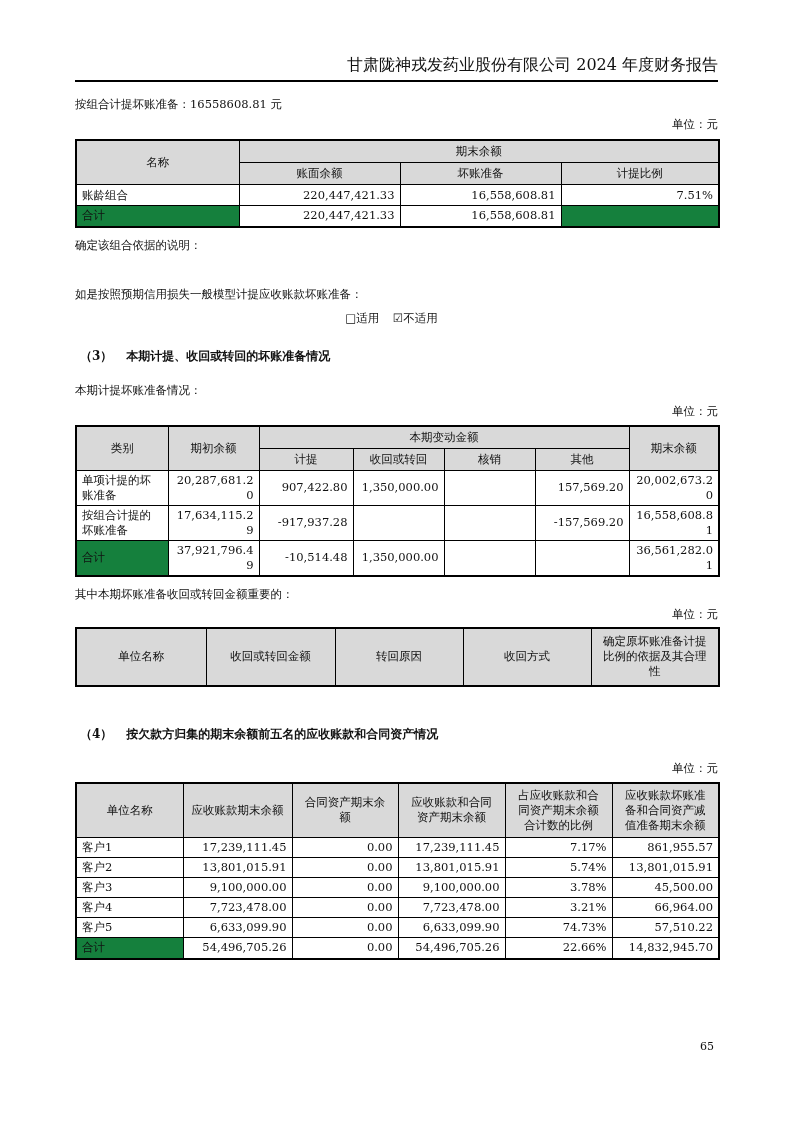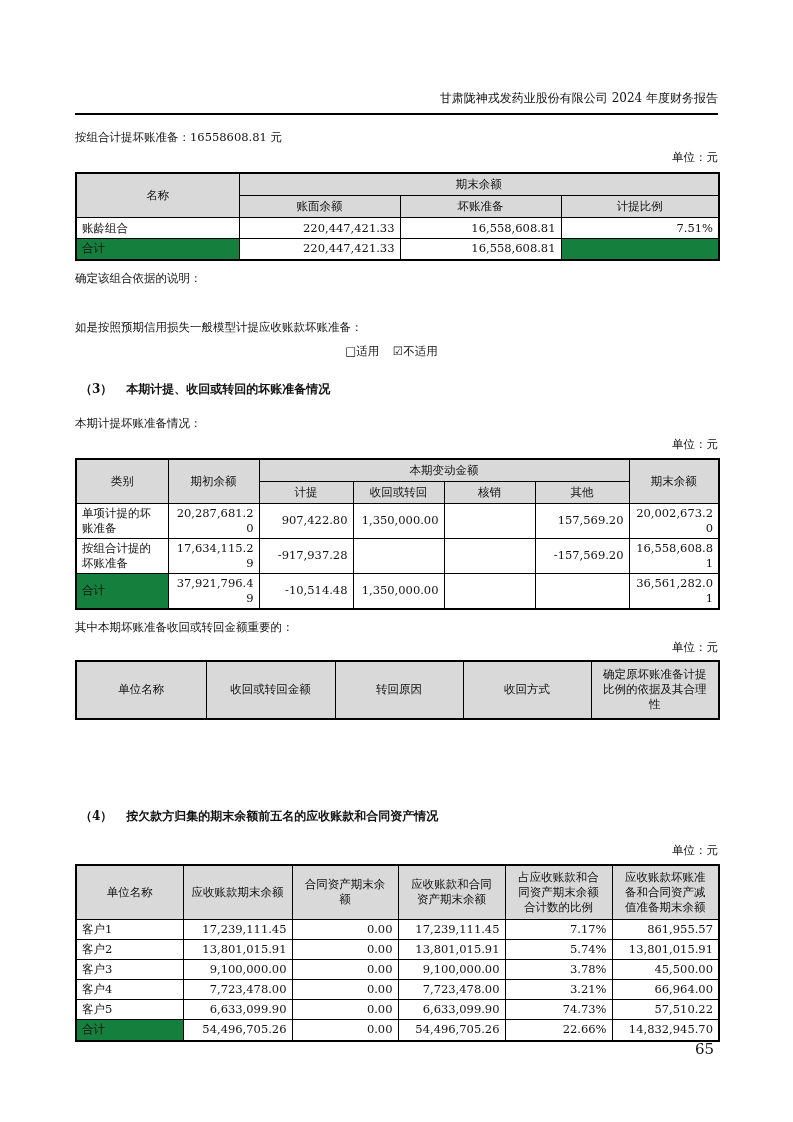--- a/index.html
+++ b/index.html
@@ -5,37 +5,37 @@
   * { margin: 0; padding: 0; box-sizing: border-box; }
   html, body { background: #ffffff; }
   body {
     width: 793px; height: 1122px; position: relative;
     font-family: "DejaVu Serif", "Liberation Serif", serif;
     color: #111; font-size: 11.5px; overflow: hidden;
   }
   .content { position: absolute; left: 75px; top: 0; width: 643px; }
 
   .doc-header {
-    padding-top: 90px; padding-bottom: 7px; text-align: right;
-    font-size: 12px; border-bottom: 2px solid #000; line-height: 16px;
+    padding-top: 57px; padding-bottom: 7px; text-align: right;
+    font-size: 16px; border-bottom: 2px solid #000; line-height: 16px;
   }
 
   .para { margin-top: 14px; line-height: 16px; }
   .para.gap-large { margin-top: 33px; }
   .para.gap-small { margin-top: 9px; }
   .unit { margin-top: 5px; text-align: right; line-height: 15px; }
   .unit.pre-t2 { margin-top: 6px; }
   .unit.pre-t4 { margin-top: 18px; }
 
   .checkline { margin-top: 8px; line-height: 16px; text-align: center; }
   .checkline .opt { margin-right: 10px; }
 
   h2.sec-heading { margin-top: 22px; font-size: 12px; font-weight: bold; line-height: 17px; padding-left: 5px; }
   h2.sec-heading .h-num { margin-right: 14px; }
-  h2.sec4 { margin-top: 88px; }
+  h2.sec4 { margin-top: 39px; }
   .lead { margin-top: 17px; line-height: 16px; }
 
   table { border-collapse: collapse; table-layout: fixed; width: 643px; border: 2px solid #000; }
   .t1 { margin-top: 7px; }
   .t2 { margin-top: 6px; }
   .t3 { margin-top: 5px; }
   .t4 { margin-top: 6px; }
   th, td { border: 1px solid #000; font-weight: normal; vertical-align: middle; font-size: 11.5px; }
   th { background: #d9d9d9; text-align: center; padding: 3px 8px; line-height: 15px; }
   td { padding: 2px 5px; line-height: 15px; }
@@ -45,21 +45,21 @@
   .t1 tr { height: 21px; }
   .t1 .hrow { height: 22px; }
   .t2 .hrow1 { height: 22px; }
   .t2 .hrow2 { height: 17px; }
   .t2 .brow { height: 32px; }
   .t3 .hrow { height: 58px; }
   .t4 .hrow { height: 55px; }
   .t4 .brow { height: 17px; }
   .t4 .trow { height: 21px; }
 
-  .page-number { position: absolute; top: 1040px; right: 79px; font-size: 15px; }
+  .page-number { position: absolute; top: 1040px; right: 79px; font-size: 11px; }
 </style>
 </head>
 <body>
 
 <div class="content">
 
   <div class="doc-header">甘肃陇神戎发药业股份有限公司 2024 年度财务报告</div>
 
   <p class="para">按组合计提坏账准备：16558608.81 元</p>
 

